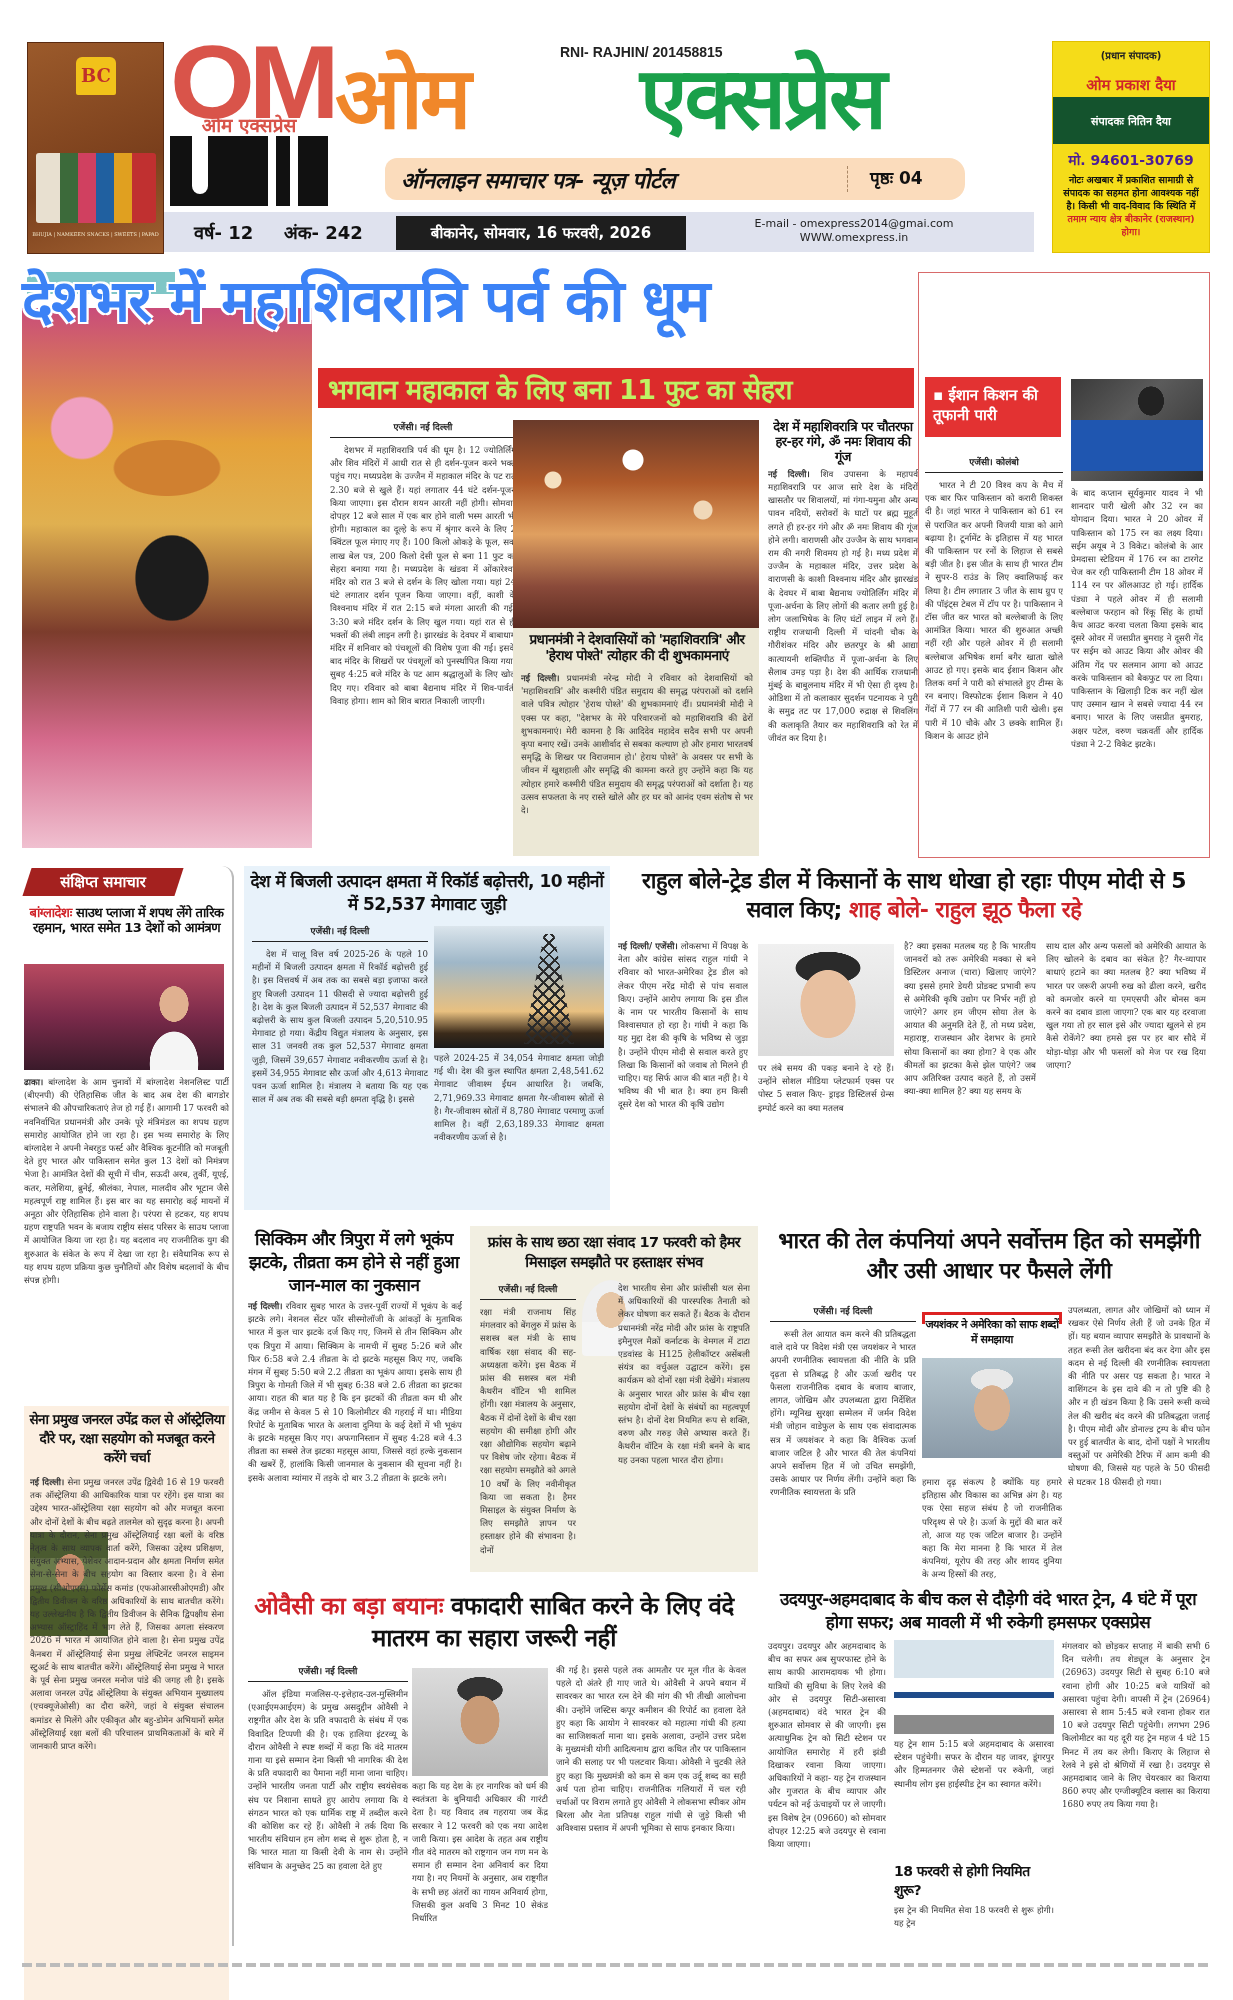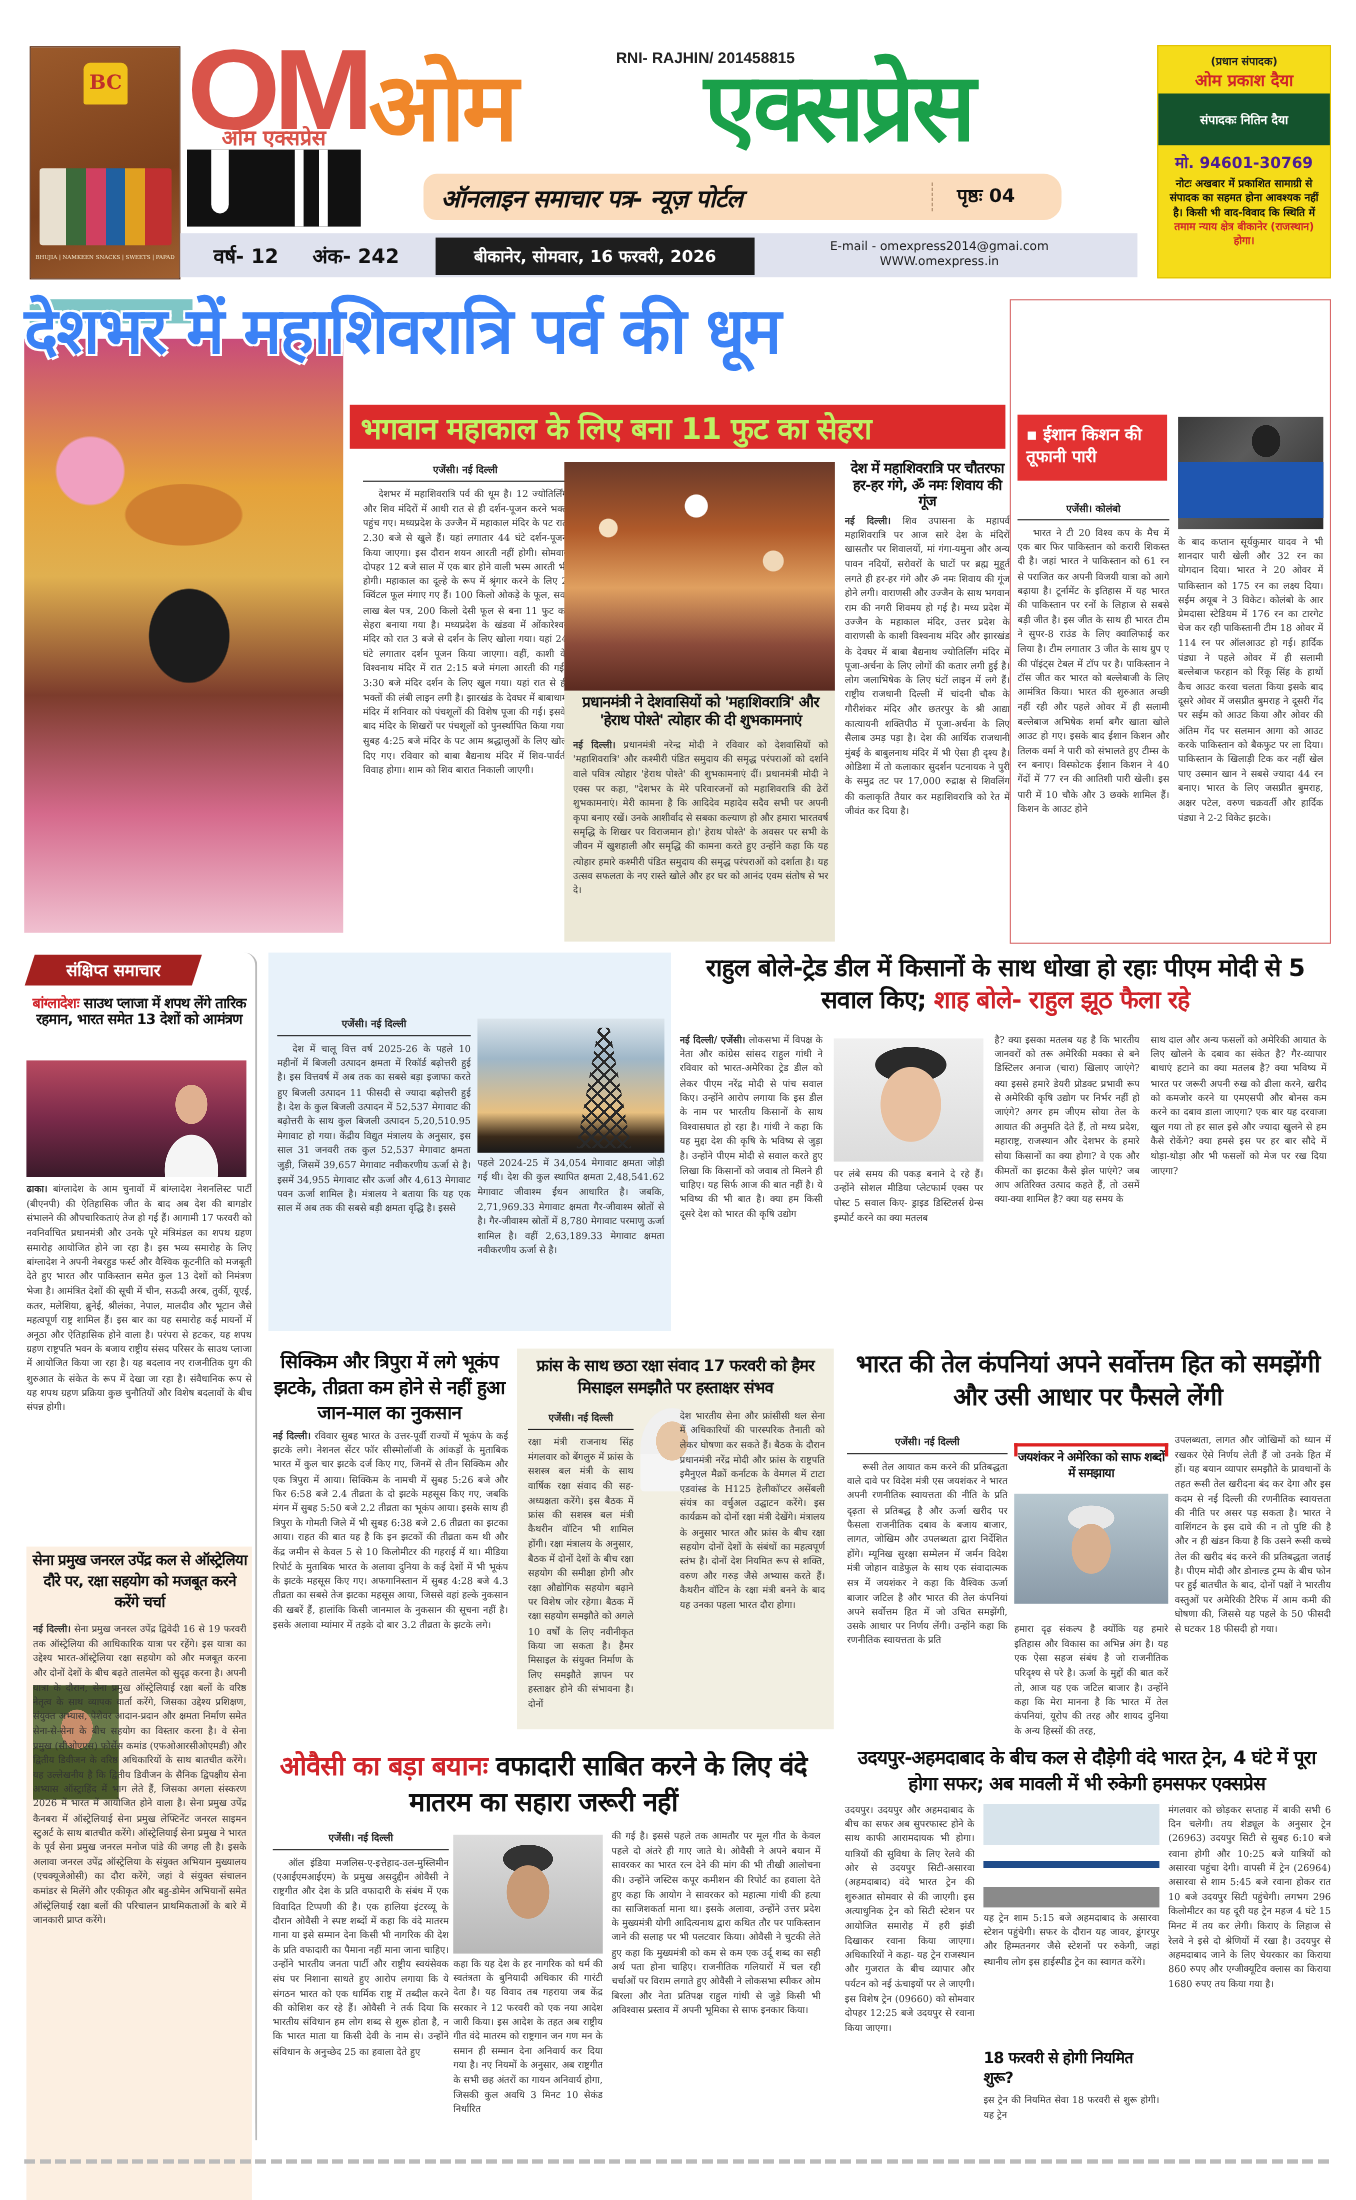--- a/index.html
+++ b/index.html
@@ -25,21 +25,21 @@
   .brand-ex { left: 640px; top: 48px; font-size: 86px; font-weight: bold; color: #1aa04a; font-family: "DejaVu Sans", sans-serif; line-height: 100px; letter-spacing: -3px; }
   .tagline { left: 385px; top: 158px; width: 580px; height: 42px; background: #fbdcbc; border-radius: 12px 16px 16px 12px; }
   .tagline-text { position:absolute; left: 16px; top: 6px; font-size: 22px; font-weight: bold; font-style: italic; color: #111; font-family: "DejaVu Sans", sans-serif; white-space: nowrap; letter-spacing: -0.5px;}
   .page-no { position:absolute; left: 462px; top: 8px; font-size: 17px; font-weight: bold; color: #111; border-left: 1px dashed #aa8866; padding-left: 22px; height: 26px; }
   .info-bar { left: 164px; top: 212px; width: 870px; height: 40px; background: #dfe2ee; }
   .issue { position:absolute; top: 8px; font-size: 18px; font-weight: bold; color: #111; }
   .date-box { position:absolute; left: 232px; top: 4px; width: 290px; height: 34px; background: #1e1e1e; color: #fff; font-size: 15px; font-weight: bold; text-align: center; line-height: 34px; }
   .email { position:absolute; left: 540px; top: 5px; width: 300px; text-align: center; font-size: 11px; color: #222; line-height: 14px; font-family: "DejaVu Sans", sans-serif;}
   .editor-box { left: 1052px; top: 41px; width: 158px; height: 212px; background: #f5dc19; border: 1px solid #e0c000; text-align: center; }
   .ed-role { font-size: 10px; font-weight: bold; margin-top: 6px; color: #222; }
-  .ed-name { font-size: 15px; font-weight: bold; color: #d0242a; margin-top: 0; }
+  .ed-name { font-size: 15px; font-weight: bold; color: #d0242a; margin-top: 12px; }
   .ed-sub { background: #14532d; color: #fff; font-size: 11px; font-weight: bold; padding: 16px 0; margin-top: 3px; }
   .ed-phone { font-size: 14px; font-weight: bold; color: #4c1d95; margin-top: 6px; }
   .ed-note { font-size: 9.5px; font-weight: bold; color: #111; line-height: 13px; margin-top: 4px; padding: 0 5px; }
   .ed-note .red { color: #d0242a; }
 
   
   .lead-hl-bg { left: 27px; top: 272px; width: 148px; height: 22px; background: #7fc6c6; }
   .lead-hl { left: 22px; top: 262px; font-size: 58px; color:#3b82f6; font-weight: bold; letter-spacing: -1.5px; line-height: 78px; font-family: "DejaVu Sans", sans-serif; white-space: nowrap; text-shadow: 2px 2px 0 #fff, -2px -2px 0 #fff, 2px -2px 0 #fff, -2px 2px 0 #fff; }
   .shiva-img { left: 22px; top: 308px; width: 290px; height: 540px; background:
      radial-gradient(ellipse 60px 70px at 150px 270px, #1c1c1c 0 60%, transparent 62%),
@@ -256,20 +256,21 @@
     <div class="hl army-hl">सेना प्रमुख जनरल उपेंद्र कल से ऑस्ट्रेलिया दौरे पर, रक्षा सहयोग को मजबूत करने करेंगे चर्चा</div>
     <div class="img-ph army-img"></div>
     <div class="body-text army-body" style="overflow: hidden;">
       <b>नई दिल्ली।</b>
       <span>सेना प्रमुख जनरल उपेंद्र द्विवेदी 16 से 19 फरवरी तक ऑस्ट्रेलिया की आधिकारिक यात्रा पर रहेंगे। इस यात्रा का उद्देश्य भारत-ऑस्ट्रेलिया रक्षा सहयोग को और मजबूत करना और दोनों देशों के बीच बढ़ते तालमेल को सुदृढ़ करना है। अपनी यात्रा के दौरान, सेना प्रमुख ऑस्ट्रेलियाई रक्षा बलों के वरिष्ठ नेतृत्व के साथ व्यापक वार्ता करेंगे, जिसका उद्देश्य प्रशिक्षण, संयुक्त अभ्यास, पेशेवर आदान-प्रदान और क्षमता निर्माण समेत सेना-से-सेना के बीच सहयोग का विस्तार करना है। वे सेना प्रमुख (सीओएएस) फोर्सेस कमांड (एफओआरसीओएमडी) और द्वितीय डिवीजन के वरिष्ठ अधिकारियों के साथ बातचीत करेंगे। यह उल्लेखनीय है कि द्वितीय डिवीजन के सैनिक द्विपक्षीय सेना अभ्यास ऑस्ट्राहिंद में भाग लेते हैं, जिसका अगला संस्करण 2026 में भारत में आयोजित होने वाला है। सेना प्रमुख उपेंद्र कैनबरा में ऑस्ट्रेलियाई सेना प्रमुख लेफ्टिनेंट जनरल साइमन स्टुअर्ट के साथ बातचीत करेंगे। ऑस्ट्रेलियाई सेना प्रमुख ने भारत के पूर्व सेना प्रमुख जनरल मनोज पांडे की जगह ली है। इसके अलावा जनरल उपेंद्र ऑस्ट्रेलिया के संयुक्त अभियान मुख्यालय (एचक्यूजेओसी) का दौरा करेंगे, जहां वे संयुक्त संचालन कमांडर से मिलेंगे और एकीकृत और बहु-डोमेन अभियानों समेत ऑस्ट्रेलियाई रक्षा बलों की परिचालन प्राथमिकताओं के बारे में जानकारी प्राप्त करेंगे।</span>
     </div>
   </div>
 </div>
 
 <div class="abs power-box">
+  <div class="hl power-hl">देश में बिजली उत्पादन क्षमता में रिकॉर्ड बढ़ोत्तरी, 10 महीनों में 52,537 मेगावाट जुड़ी</div>
   <div class="power-col1">
     <div class="dateline">एजेंसी। नई दिल्ली</div>
     <div class="body-text" style="text-indent: 14px; overflow: hidden;">देश में चालू वित्त वर्ष 2025-26 के पहले 10 महीनों में बिजली उत्पादन क्षमता में रिकॉर्ड बढ़ोत्तरी हुई है। इस वित्तवर्ष में अब तक का सबसे बड़ा इजाफा करते हुए बिजली उत्पादन 11 फीसदी से ज्यादा बढ़ोत्तरी हुई है। देश के कुल बिजली उत्पादन में 52,537 मेगावाट की बढ़ोत्तरी के साथ कुल बिजली उत्पादन 5,20,510.95 मेगावाट हो गया। केंद्रीय विद्युत मंत्रालय के अनुसार, इस साल 31 जनवरी तक कुल 52,537 मेगावाट क्षमता जुड़ी, जिसमें 39,657 मेगावाट नवीकरणीय ऊर्जा से है। इसमें 34,955 मेगावाट सौर ऊर्जा और 4,613 मेगावाट पवन ऊर्जा शामिल है। मंत्रालय ने बताया कि यह एक साल में अब तक की सबसे बड़ी क्षमता वृद्धि है। इससे</div>
   </div>
   <div class="img-ph power-img"></div>
   <div class="power-col2 body-text" style="overflow: hidden;">पहले 2024-25 में 34,054 मेगावाट क्षमता जोड़ी गई थी। देश की कुल स्थापित क्षमता 2,48,541.62 मेगावाट जीवाश्म ईंधन आधारित है। जबकि, 2,71,969.33 मेगावाट क्षमता गैर-जीवाश्म स्रोतों से है। गैर-जीवाश्म स्रोतों में 8,780 मेगावाट परमाणु ऊर्जा शामिल है। वहीं 2,63,189.33 मेगावाट क्षमता नवीकरणीय ऊर्जा से है।</div>
 </div>
 
 <div class="abs hl rahul-hl">
   <span>राहुल बोले-ट्रेड डील में किसानों के साथ धोखा हो रहाः पीएम मोदी से 5 सवाल किए;</span>

